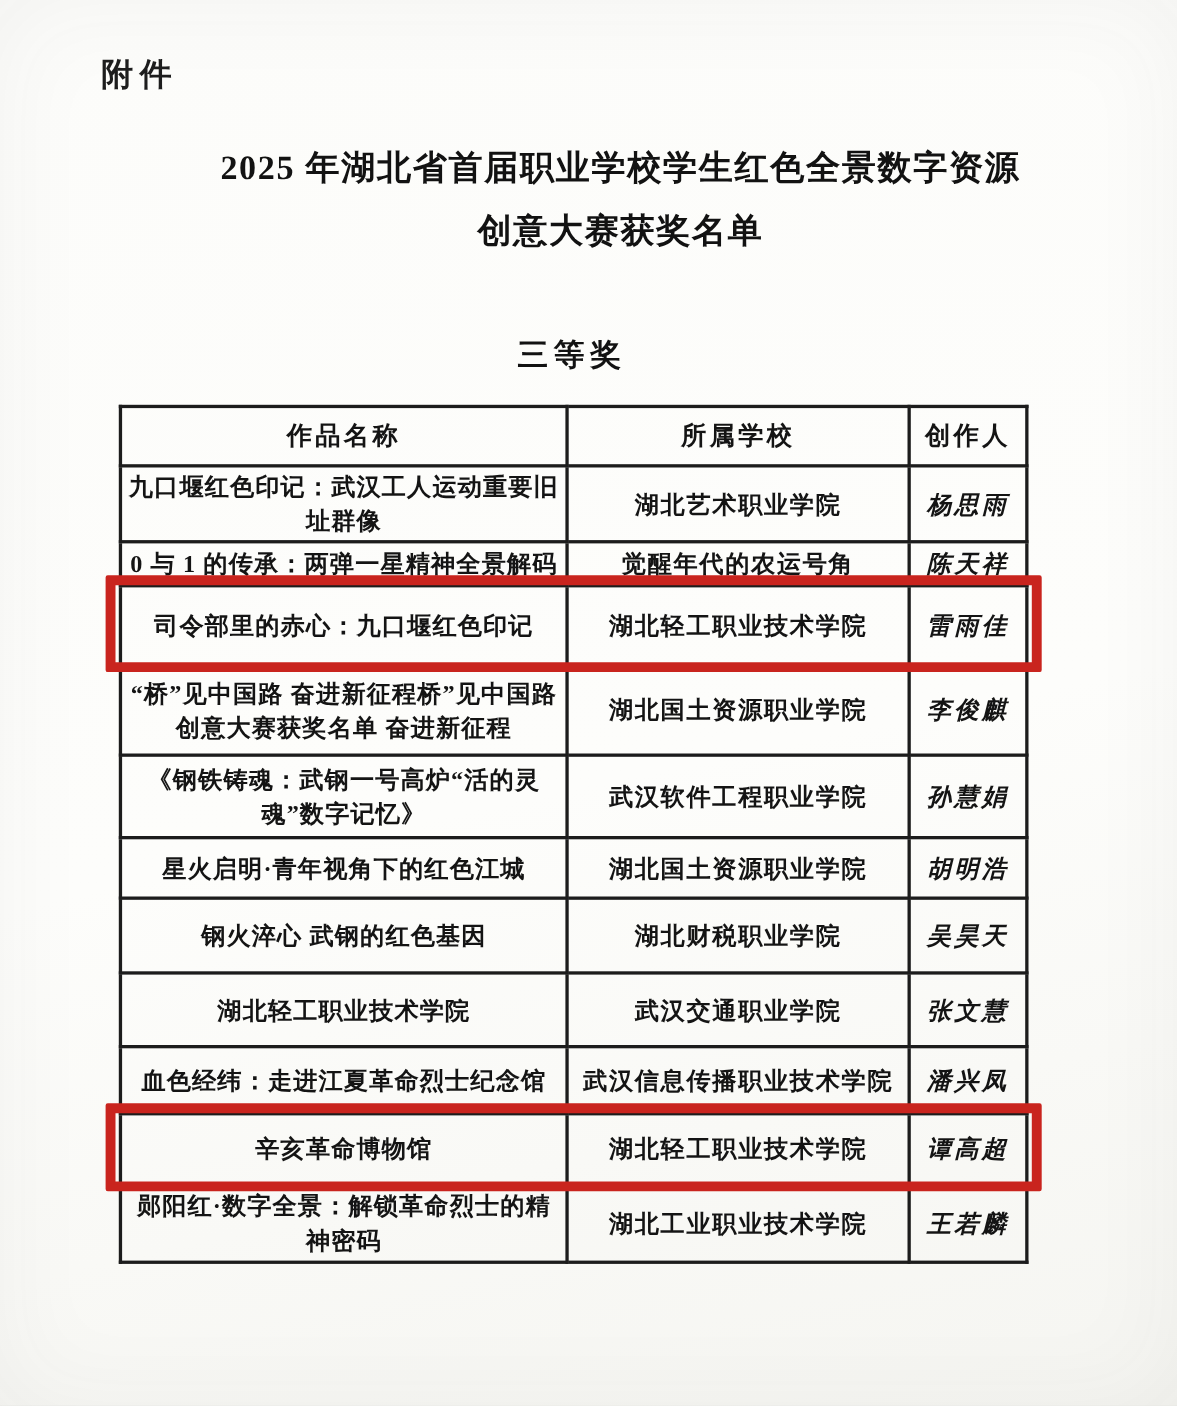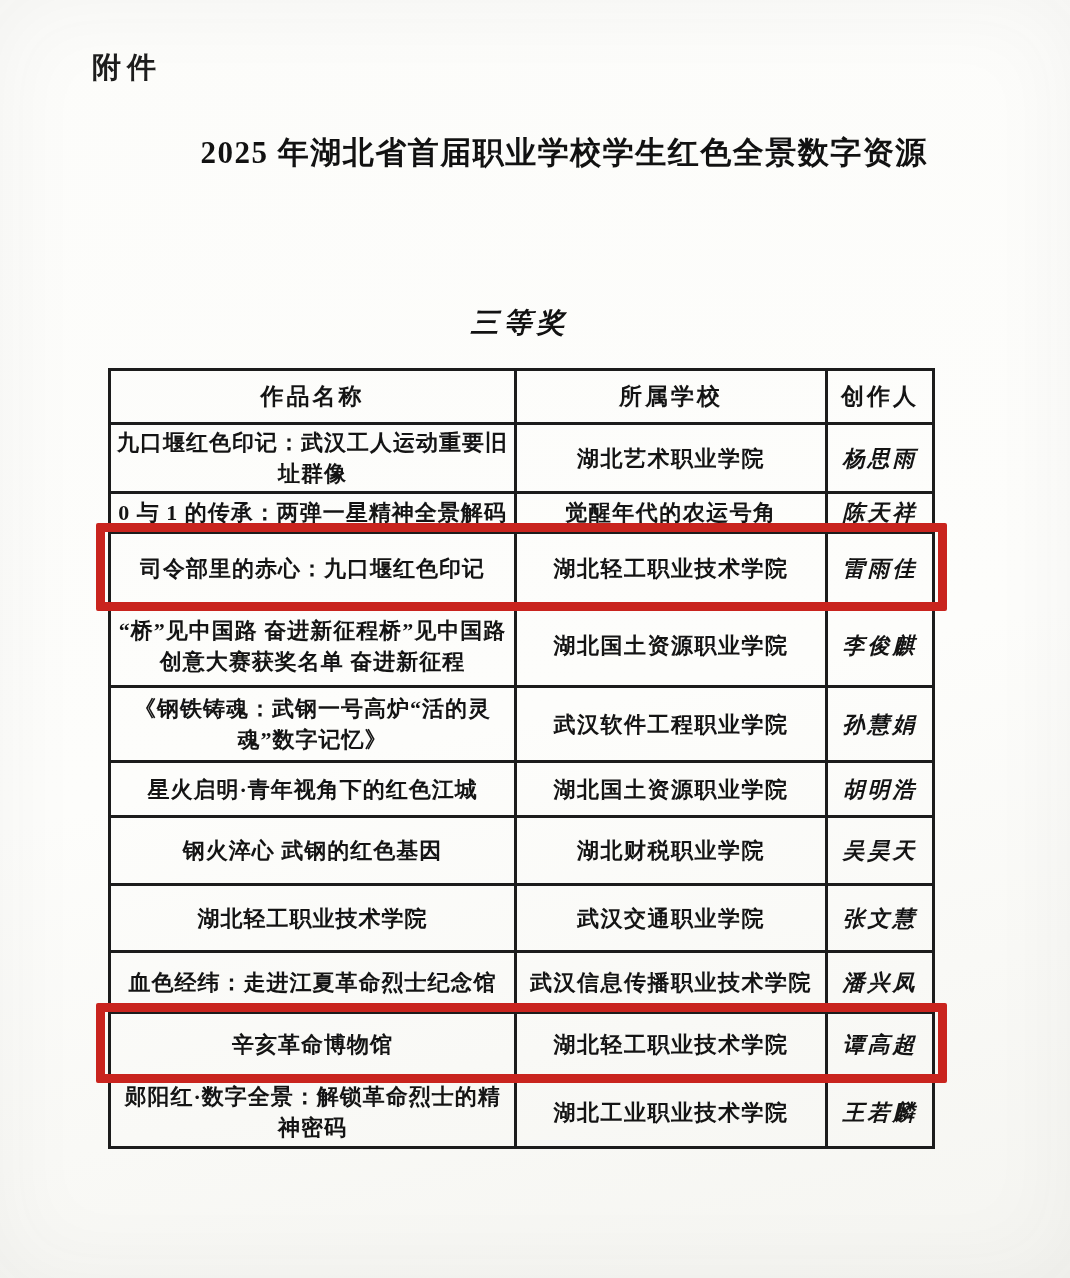--- a/index.html
+++ b/index.html
@@ -48,21 +48,20 @@
     top: 304px;
     left: 0;
     width: 100%;
     padding-right: 30px;
     box-sizing: border-box;
     text-align: center;
     font-size: 28px;
     font-weight: 700;
     letter-spacing: 5px;
     color: #121212;
-    font-style: italic;
   }
   .table-wrap {
     position: absolute;
     left: 108px;
     top: 368px;
     width: 827px;
   }
   table.award-table {
     width: 100%;
     border-collapse: collapse;
@@ -103,20 +102,21 @@
 </style>
 </head>
 <body>
 
 <div class="page">
 
   <div class="attachment">附件</div>
 
   <div class="doc-title">
     <div>2025 年湖北省首届职业学校学生红色全景数字资源</div>
+    <div>创意大赛获奖名单</div>
   </div>
 
   <div class="section-heading">三等奖</div>
 
   <div class="table-wrap">
     <table class="award-table">
       <colgroup>
         <col style="width:49.3%">
         <col style="width:37.7%">
         <col style="width:13%">

